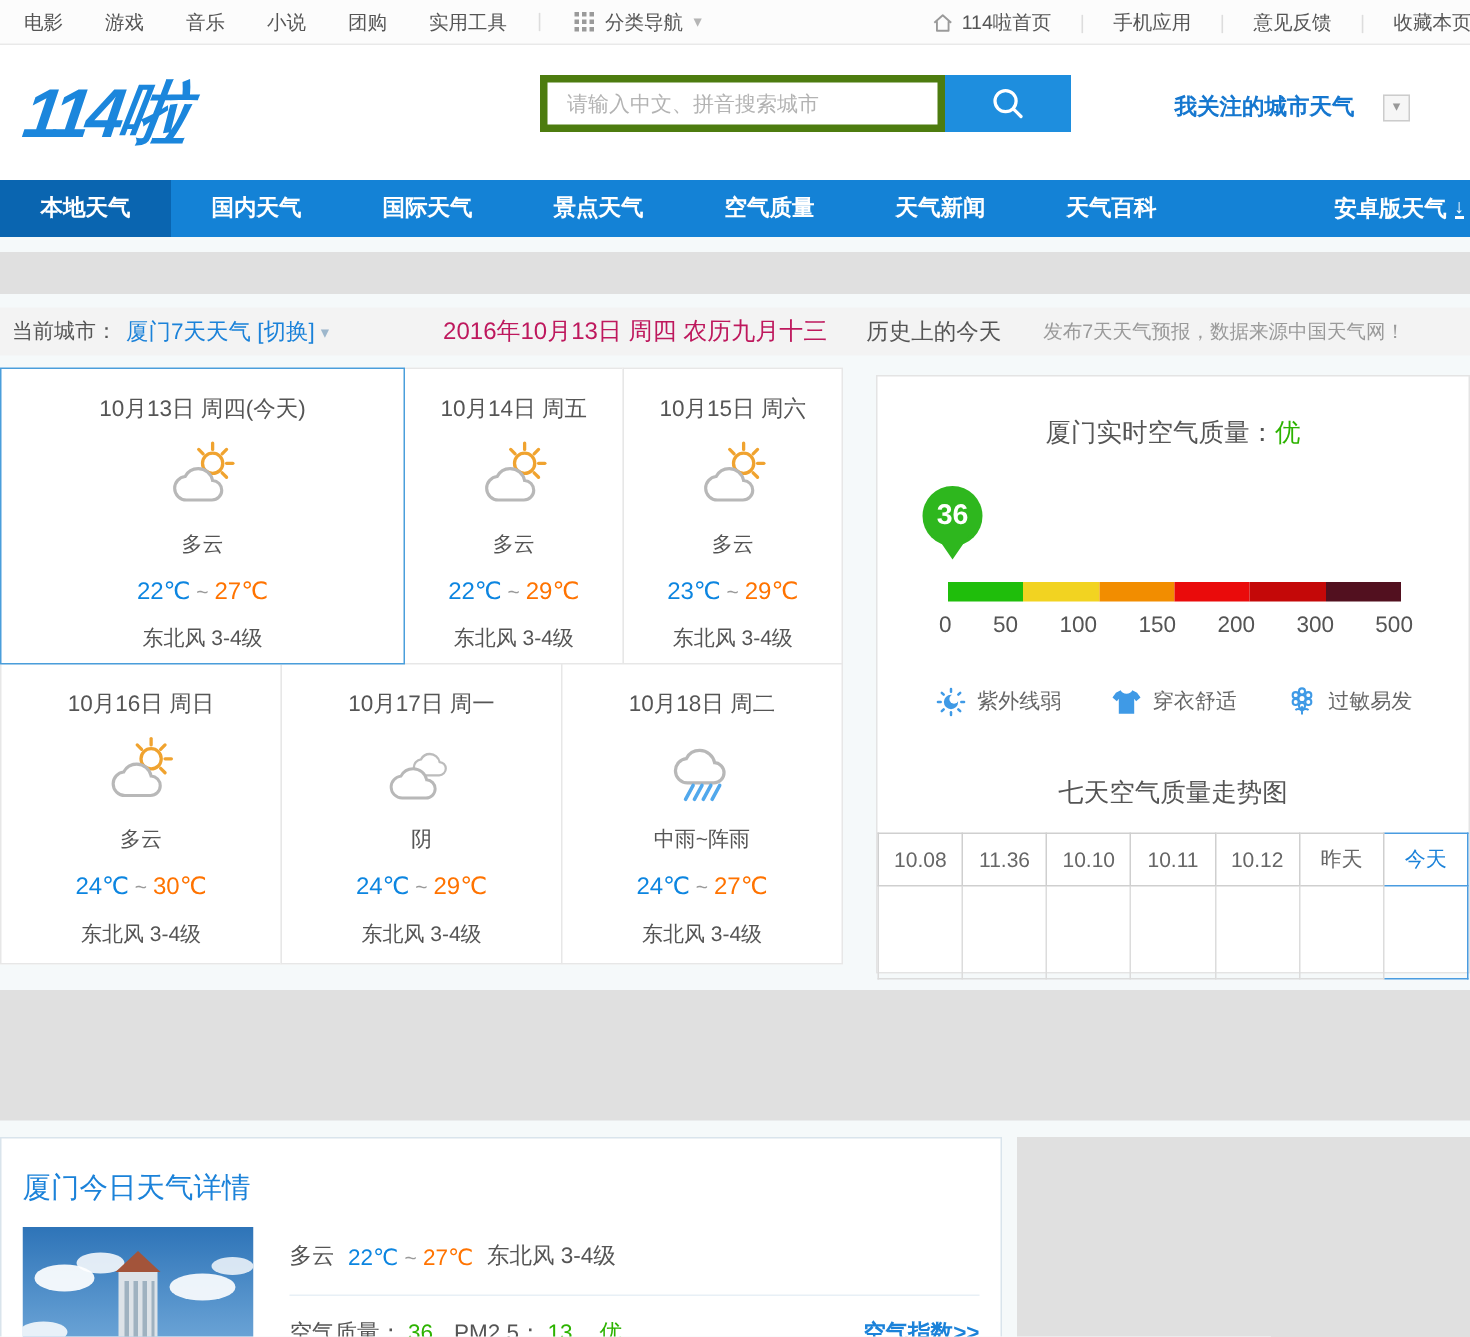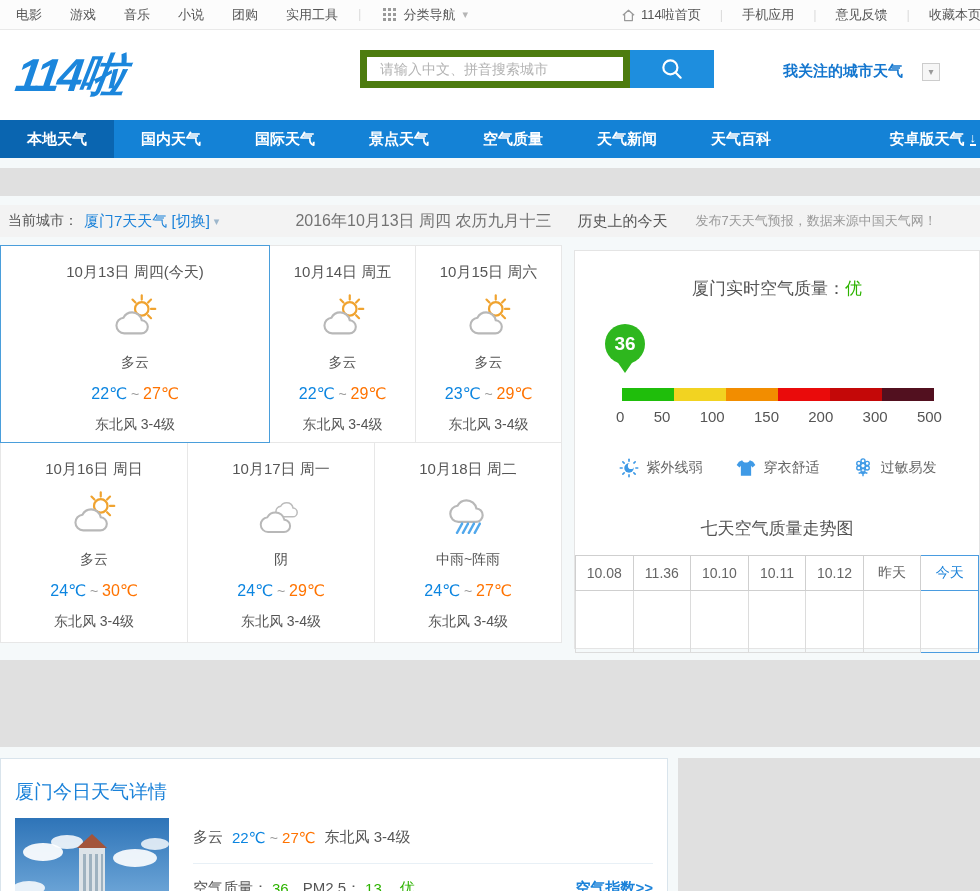--- a/index.html
+++ b/index.html
@@ -20,21 +20,21 @@
   .topbar-right .top-link { padding:0 13px; }
   .home-ic { margin-right:-8px; margin-top:2px; }
   
   .header { height:90px; background:#fff; position:relative; }
   .logo { position:absolute; left:16px; top:18px; display:flex; align-items:center; cursor:pointer; }
   .logo-main { color:#1b86dc; font-size:46px; font-weight:bold; font-style:italic;
                letter-spacing:-3px; transform:skewX(-8deg); line-height:54px; }
   .logo-sub { background:#7b7b7b; color:#fff; font-size:25px; font-weight:bold;
               padding:9px 24px 10px; border-radius:7px; margin-left:-4px; }
   .search { position:absolute; left:360px; top:20px; display:flex; }
-  .search input { width:270px; height:38px; border:7px solid #4d7c0f; padding:0 13px;
+  .search input { width:270px; height:38px; border:5px solid #4d7c0f; padding:0 13px;
                   font-size:14px; color:#333; outline:none; background:#fff;
                   font-family:"Liberation Sans","DejaVu Sans",sans-serif; }
   .search input::placeholder { color:#b3b3b3; }
   .search-btn { width:84px; height:38px; background:#1e8ede; border:none; cursor:pointer;
                 display:flex; align-items:center; justify-content:center; }
   .mycity { position:absolute; right:40px; top:32px; display:flex; align-items:center; gap:19px; cursor:pointer; }
   .mycity-label { color:#1577cf; font-weight:bold; font-size:15px; }
   .mycity-dd { width:18px; height:18px; border:1px solid #ccc; background:#f6f6f6; color:#999;
                font-size:10px; display:flex; align-items:center; justify-content:center; }
   
@@ -44,42 +44,42 @@
   .nav-android { position:absolute; right:4px; color:#fff; font-size:15px; font-weight:bold;
                  display:flex; align-items:center; gap:5px; cursor:pointer; white-space:nowrap; }
   .dl-ic { font-size:13px; line-height:12px; border-bottom:2px solid #fff; font-weight:normal; }
   
   .adband1 { height:28px; background:#e0e0e0; margin-top:10px; }
   .citybar { height:32px; background:#f3f3f3; margin-top:9px; display:flex; align-items:center;
              font-size:14px; color:#555; }
   .cb-label { margin-left:8px; }
   .citylink { color:#1b82d9; font-size:15px; margin-left:6px; cursor:pointer; }
   .city-caret { color:#9db7cc; font-size:11px; margin-left:4px; }
-  .cdate { font-size:16px; color:#737373; margin-left:76px; }
+  .cdate { font-size:16px; color:#be185d; margin-left:76px; }
   .history { margin-left:26px; font-size:15px; color:#555; cursor:pointer; }
   .pubnote { margin-left:28px; color:#9a9a9a; font-size:13px; }
   
   .main { display:flex; margin-top:8px; }
   .cards { width:562px; flex:none; }
   .crow { display:flex; }
   .wcard { background:#fff; border:1px solid #e7e7e7; display:flex; flex-direction:column;
            align-items:center; cursor:pointer; }
   .crow1 .wcard { height:198px; flex:1; }
   .crow1 .wcard.today { flex:none; width:270px; border:1px solid #4a9edb; position:relative; z-index:2; }
   .crow .wcard + .wcard { margin-left:-1px; }
   .crow2 { margin-top:-1px; }
   .crow2 .wcard { height:201px; flex:1; }
   .wdate { margin-top:17px; font-size:15px; color:#555; }
   .wicon { width:54px; height:54px; margin-top:10px; }
   .wdesc { margin-top:8px; font-size:14px; color:#555; }
   .wtemp { margin-top:12px; font-size:16px; }
   .lo { color:#0c85e0; } .hi { color:#ff7300; } .tld { color:#999; font-size:14px; }
   .wwind { margin-top:13px; font-size:14px; color:#555; }
   
-  .aqipanel { width:408px; margin-left:12px; margin-top:5px; height:399px; background:#fff;
+  .aqipanel { width:408px; margin-left:22px; margin-top:5px; height:399px; background:#fff;
               border:1px solid #e4e4e4; }
   .aqi-title { text-align:center; margin-top:26px; font-size:17px; color:#555; }
   .aqi-level { color:#2db300; }
   .pin-wrap { margin-left:30px; margin-top:24px; width:42px; height:40px; position:relative; }
   .pin-c { width:40px; height:40px; background:#2eb71e; border-radius:50%; color:#fff;
            font-size:19px; font-weight:bold; line-height:40px; text-align:center; }
   .pin-c::after { content:""; position:absolute; left:9px; top:33px;
                   border:11px solid transparent; border-top:16px solid #2eb71e; }
   .aqi-bar { display:flex; height:13px; margin:24px 45px 0 47px; }
   .aqi-seg { flex:1; }

